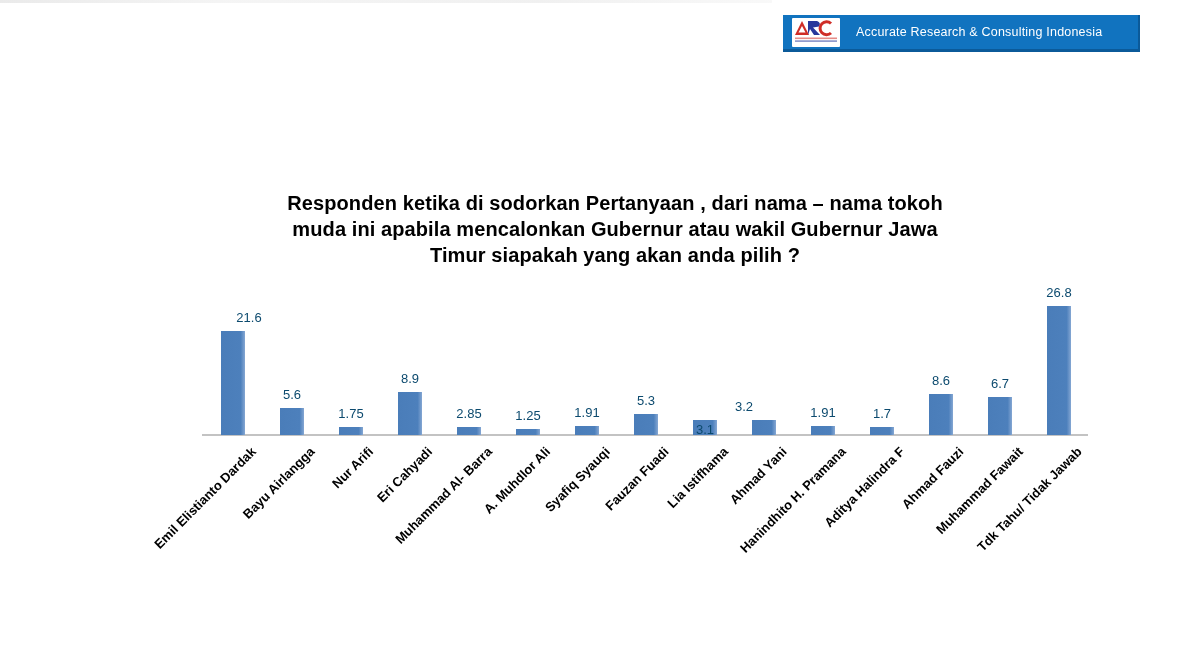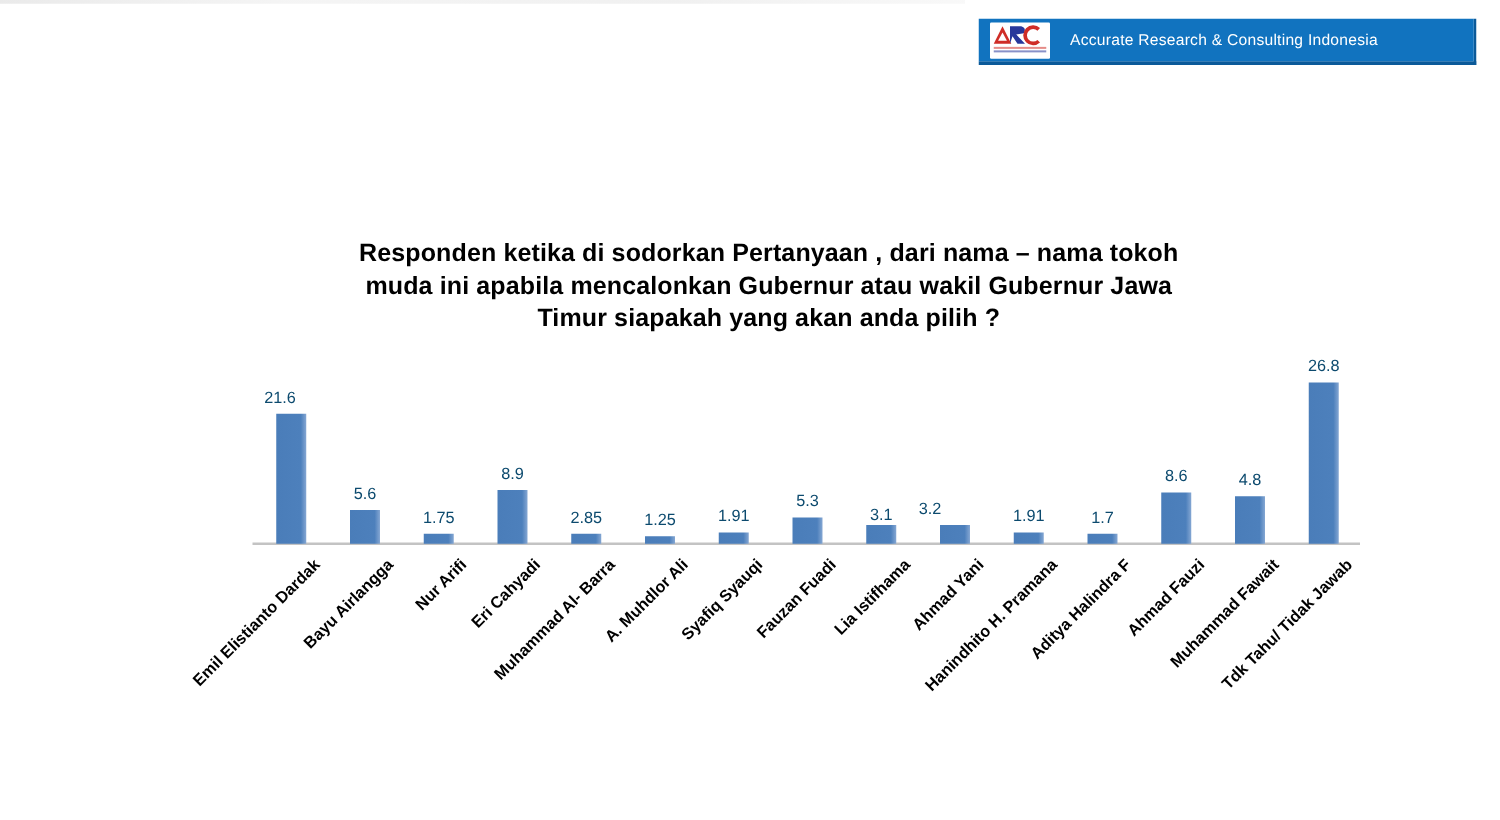--- a/index.html
+++ b/index.html
@@ -14,21 +14,21 @@
 
   
   .edge-top{
     position:absolute;left:0;top:0;width:772px;height:3px;
     background:linear-gradient(90deg,#d9d9d9 0%,#ececec 30%,#e4e4e4 70%,#f3f3f3 100%);
     opacity:.55;
   }
 
   
   .banner{
-    position:absolute;left:783px;top:15px;width:398px;height:37px;
+    position:absolute;left:783px;top:15px;width:357px;height:37px;
     box-sizing:border-box;
     display:flex;align-items:center;
     border-right:2px solid #0f172a;
     border-bottom:3px solid #0b5a99;
   }
   .banner-bg{position:absolute;inset:0;}
   .logo-box{
     position:relative;
     width:48px;height:29px;margin-left:9px;
     background:#ffffff;border-radius:1px;
@@ -100,21 +100,21 @@
   <div class="chart-title">
     <div>Responden ketika di sodorkan Pertanyaan , dari nama – nama tokoh</div>
     <div>muda ini apabila mencalonkan Gubernur atau wakil Gubernur Jawa</div>
     <div>Timur siapakah yang akan anda pilih ?</div>
   </div>
 
   <div class="chart">
     <div class="axis-line"></div>
     <div id="bars">
         <div class="bar" style="left: 221px; top: 331px; width: 24px; height: 104px;"></div>
-        <div class="bar-value" style="left: 192px; top: 310px; text-align: center;">21.6</div>
+        <div class="bar-value" style="left: 217px; top: 310px; text-align: center;">21.6</div>
         <div class="xlab-anchor" style="left: 248px; top: 444px;">
           <span>Emil Elistianto Dardak</span>
         </div>
         <div class="bar" style="left: 280px; top: 408px; width: 24px; height: 27px;"></div>
         <div class="bar-value" style="left: 260px; top: 387px;">5.6</div>
         <div class="xlab-anchor" style="left: 307px; top: 444px;">
           <span>Bayu Airlangga</span>
         </div>
         <div class="bar" style="left: 339px; top: 427px; width: 24px; height: 8px;"></div>
         <div class="bar-value" style="left: 319px; top: 406px;">1.75</div>
@@ -140,21 +140,21 @@
         <div class="bar-value" style="left: 555px; top: 405px;">1.91</div>
         <div class="xlab-anchor" style="left: 602px; top: 444px;">
           <span>Syafiq Syauqi</span>
         </div>
         <div class="bar" style="left: 634px; top: 414px; width: 24px; height: 21px;"></div>
         <div class="bar-value" style="left: 614px; top: 393px;">5.3</div>
         <div class="xlab-anchor" style="left: 661px; top: 444px;">
           <span>Fauzan Fuadi</span>
         </div>
         <div class="bar" style="left: 693px; top: 420px; width: 24px; height: 15px;"></div>
-        <div class="bar-value" style="left: 673px; top: 404px;">3.1</div>
+        <div class="bar-value" style="left: 673px; top: 422px;">3.1</div>
         <div class="xlab-anchor" style="left: 720px; top: 444px;">
           <span>Lia Istifhama</span>
         </div>
         <div class="bar" style="left: 752px; top: 420px; width: 24px; height: 15px;"></div>
         <div class="bar-value" style="left: 712px; top: 399px;">3.2</div>
         <div class="xlab-anchor" style="left: 779px; top: 444px;">
           <span>Ahmad Yani</span>
         </div>
         <div class="bar" style="left: 811px; top: 426px; width: 24px; height: 9px;"></div>
         <div class="bar-value" style="left: 791px; top: 405px;">1.91</div>
@@ -165,21 +165,21 @@
         <div class="bar-value" style="left: 850px; top: 406px;">1.7</div>
         <div class="xlab-anchor" style="left: 897px; top: 444px;">
           <span>Aditya Halindra F</span>
         </div>
         <div class="bar" style="left: 929px; top: 394px; width: 24px; height: 41px;"></div>
         <div class="bar-value" style="left: 909px; top: 373px;">8.6</div>
         <div class="xlab-anchor" style="left: 956px; top: 444px;">
           <span>Ahmad Fauzi</span>
         </div>
         <div class="bar" style="left: 988px; top: 397px; width: 24px; height: 38px;"></div>
-        <div class="bar-value" style="left: 968px; top: 376px;">4.8</div>
+        <div class="bar-value" style="left: 968px; top: 376px;">6.7</div>
         <div class="xlab-anchor" style="left: 1015px; top: 444px;">
           <span>Muhammad Fawait</span>
         </div>
         <div class="bar" style="left: 1047px; top: 306px; width: 24px; height: 129px;"></div>
         <div class="bar-value" style="left: 1027px; top: 285px;">26.8</div>
         <div class="xlab-anchor" style="left: 1074px; top: 444px;">
           <span>Tdk Tahu/ Tidak Jawab</span>
         </div>
       </div>
   </div>

